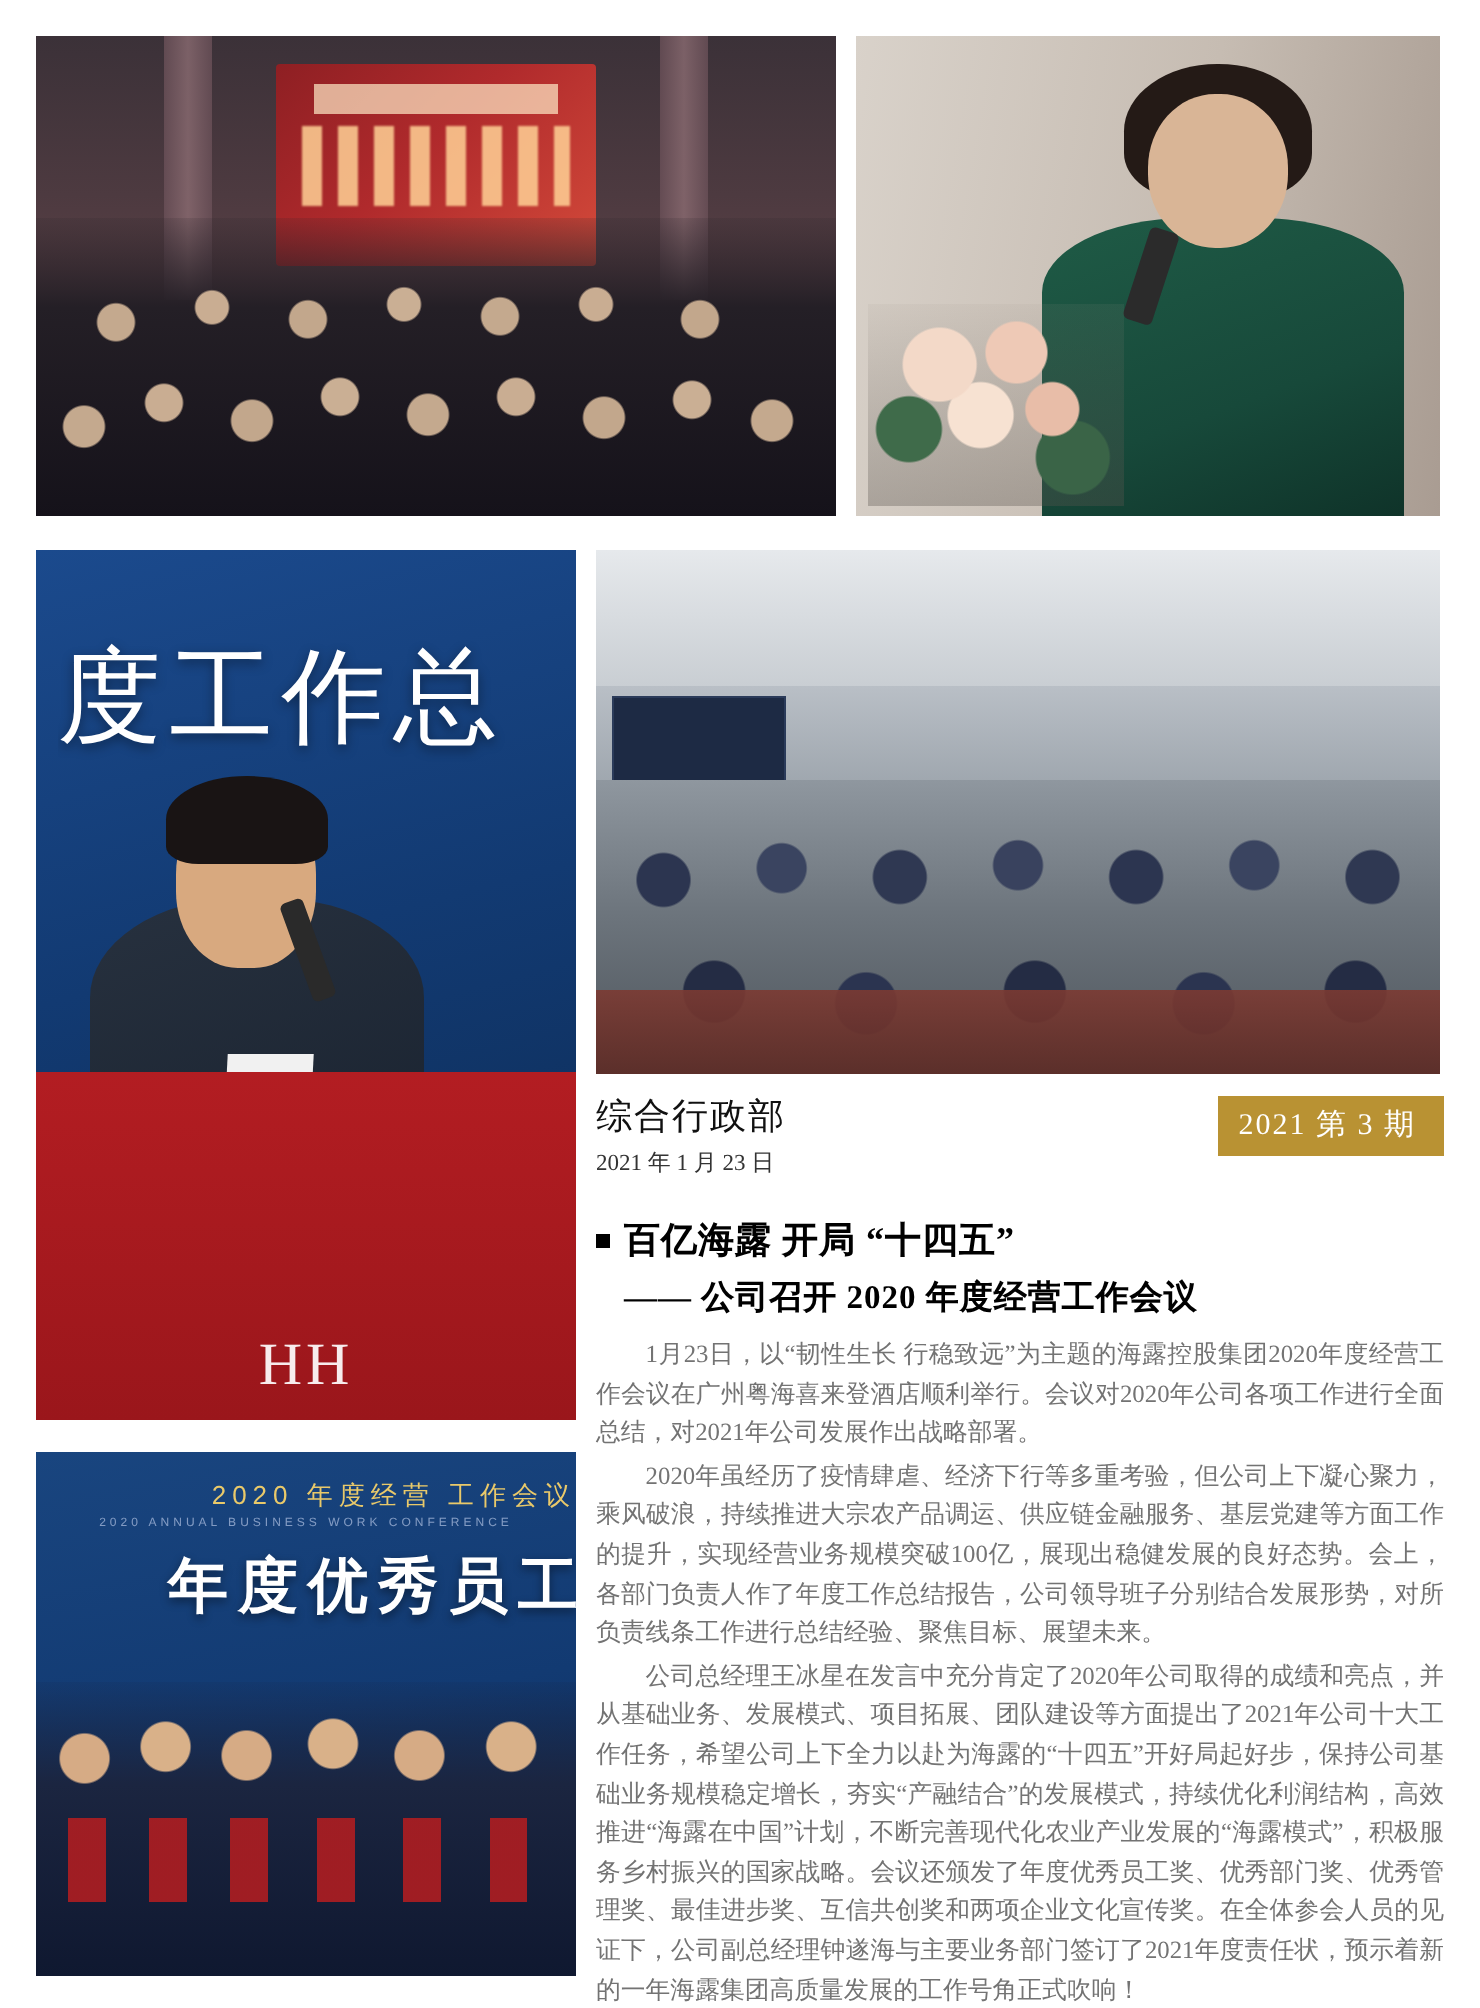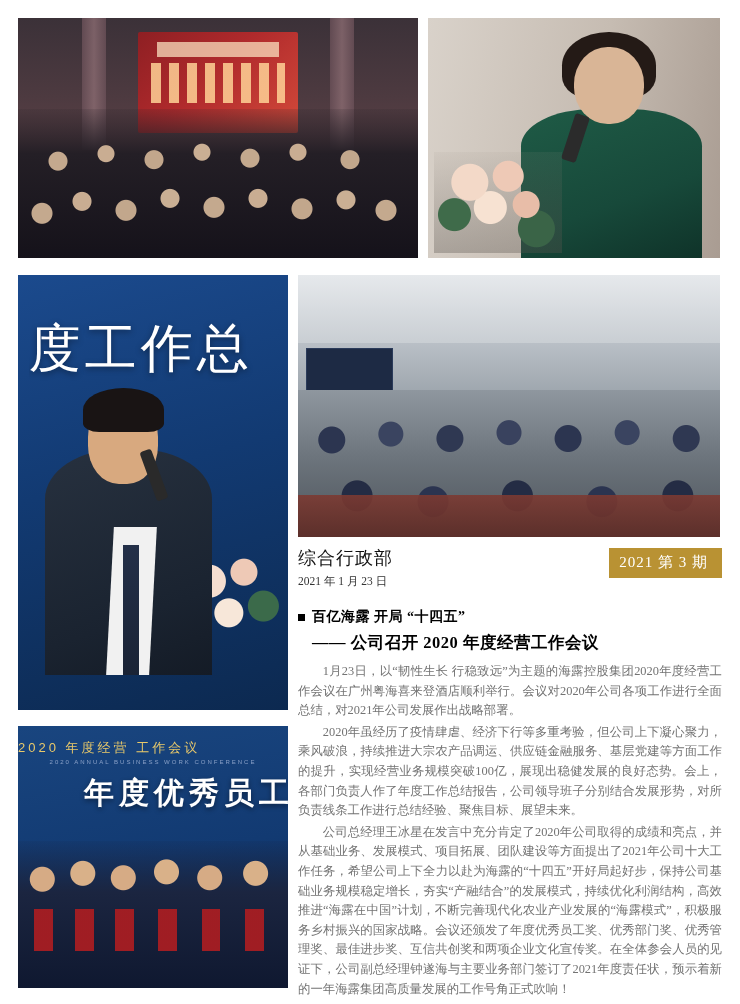--- a/index.html
+++ b/index.html
@@ -219,21 +219,21 @@
   
   .photo-award {
     left: 18px; top: 726px; width: 270px; height: 262px;
     background: linear-gradient(180deg,#123a72 0%, #0c2a55 100%);
   }
   .paw-backdrop {
     position: absolute; inset: 0;
     background: linear-gradient(170deg,#19457f 0%, #123a72 50%, #0b2751 100%);
   }
   .paw-title-small {
-    position: absolute; left: 0; top: 5%; width: 100%; text-align: left;
+    position: absolute; left: 0; top: 5%; width: 100%; text-align: right;
     color: #e9c96a; font-size: 13px; letter-spacing: 3px;
     font-family: "Liberation Sans", sans-serif;
   }
   .paw-title-sub {
     position: absolute; left: 0; top: 12.5%; width: 100%; text-align: center;
     color: rgba(220,230,255,.55); font-size: 6px; letter-spacing: 2px;
     font-family: "Liberation Sans", sans-serif;
   }
   .paw-title-big {
     position: absolute; left: 0; top: 18%; width: 100%; text-align: center;
@@ -296,21 +296,21 @@
     letter-spacing: 1px;
     padding: 5px 14px 6px 10px;
     font-family: "Liberation Serif", serif;
     white-space: nowrap;
   }
   .headline-block {
     margin-top: 14px;
     margin-bottom: 8px;
   }
   .headline-1 {
-    font-size: 14px;
+    font-size: 18px;
     font-weight: bold;
     letter-spacing: .5px;
     color: #000;
     display: flex;
     align-items: center;
   }
   .hl-bullet {
     display: inline-block;
     width: 7px;
     height: 7px;
@@ -364,20 +364,23 @@
   <div class="photo photo-speaker-m">
     <div class="psm-backdrop"></div>
     <div class="psm-bigtext">度工作总</div>
     <div class="psm-flowers"></div>
     <div class="psm-body"></div>
     <div class="psm-shirt"></div>
     <div class="psm-tie"></div>
     <div class="psm-head"></div>
     <div class="psm-hair"></div>
     <div class="psm-mic2"></div>
+    <div class="psm-redpanel">
+      <div class="psm-logo">HH</div>
+    </div>
   </div>
 
   <div class="photo photo-audience">
     <div class="pa-ceiling"></div>
     <div class="pa-wall"></div>
     <div class="pa-screen"></div>
     <div class="pa-rows"></div>
     <div class="pa-tables"></div>
   </div>
 

